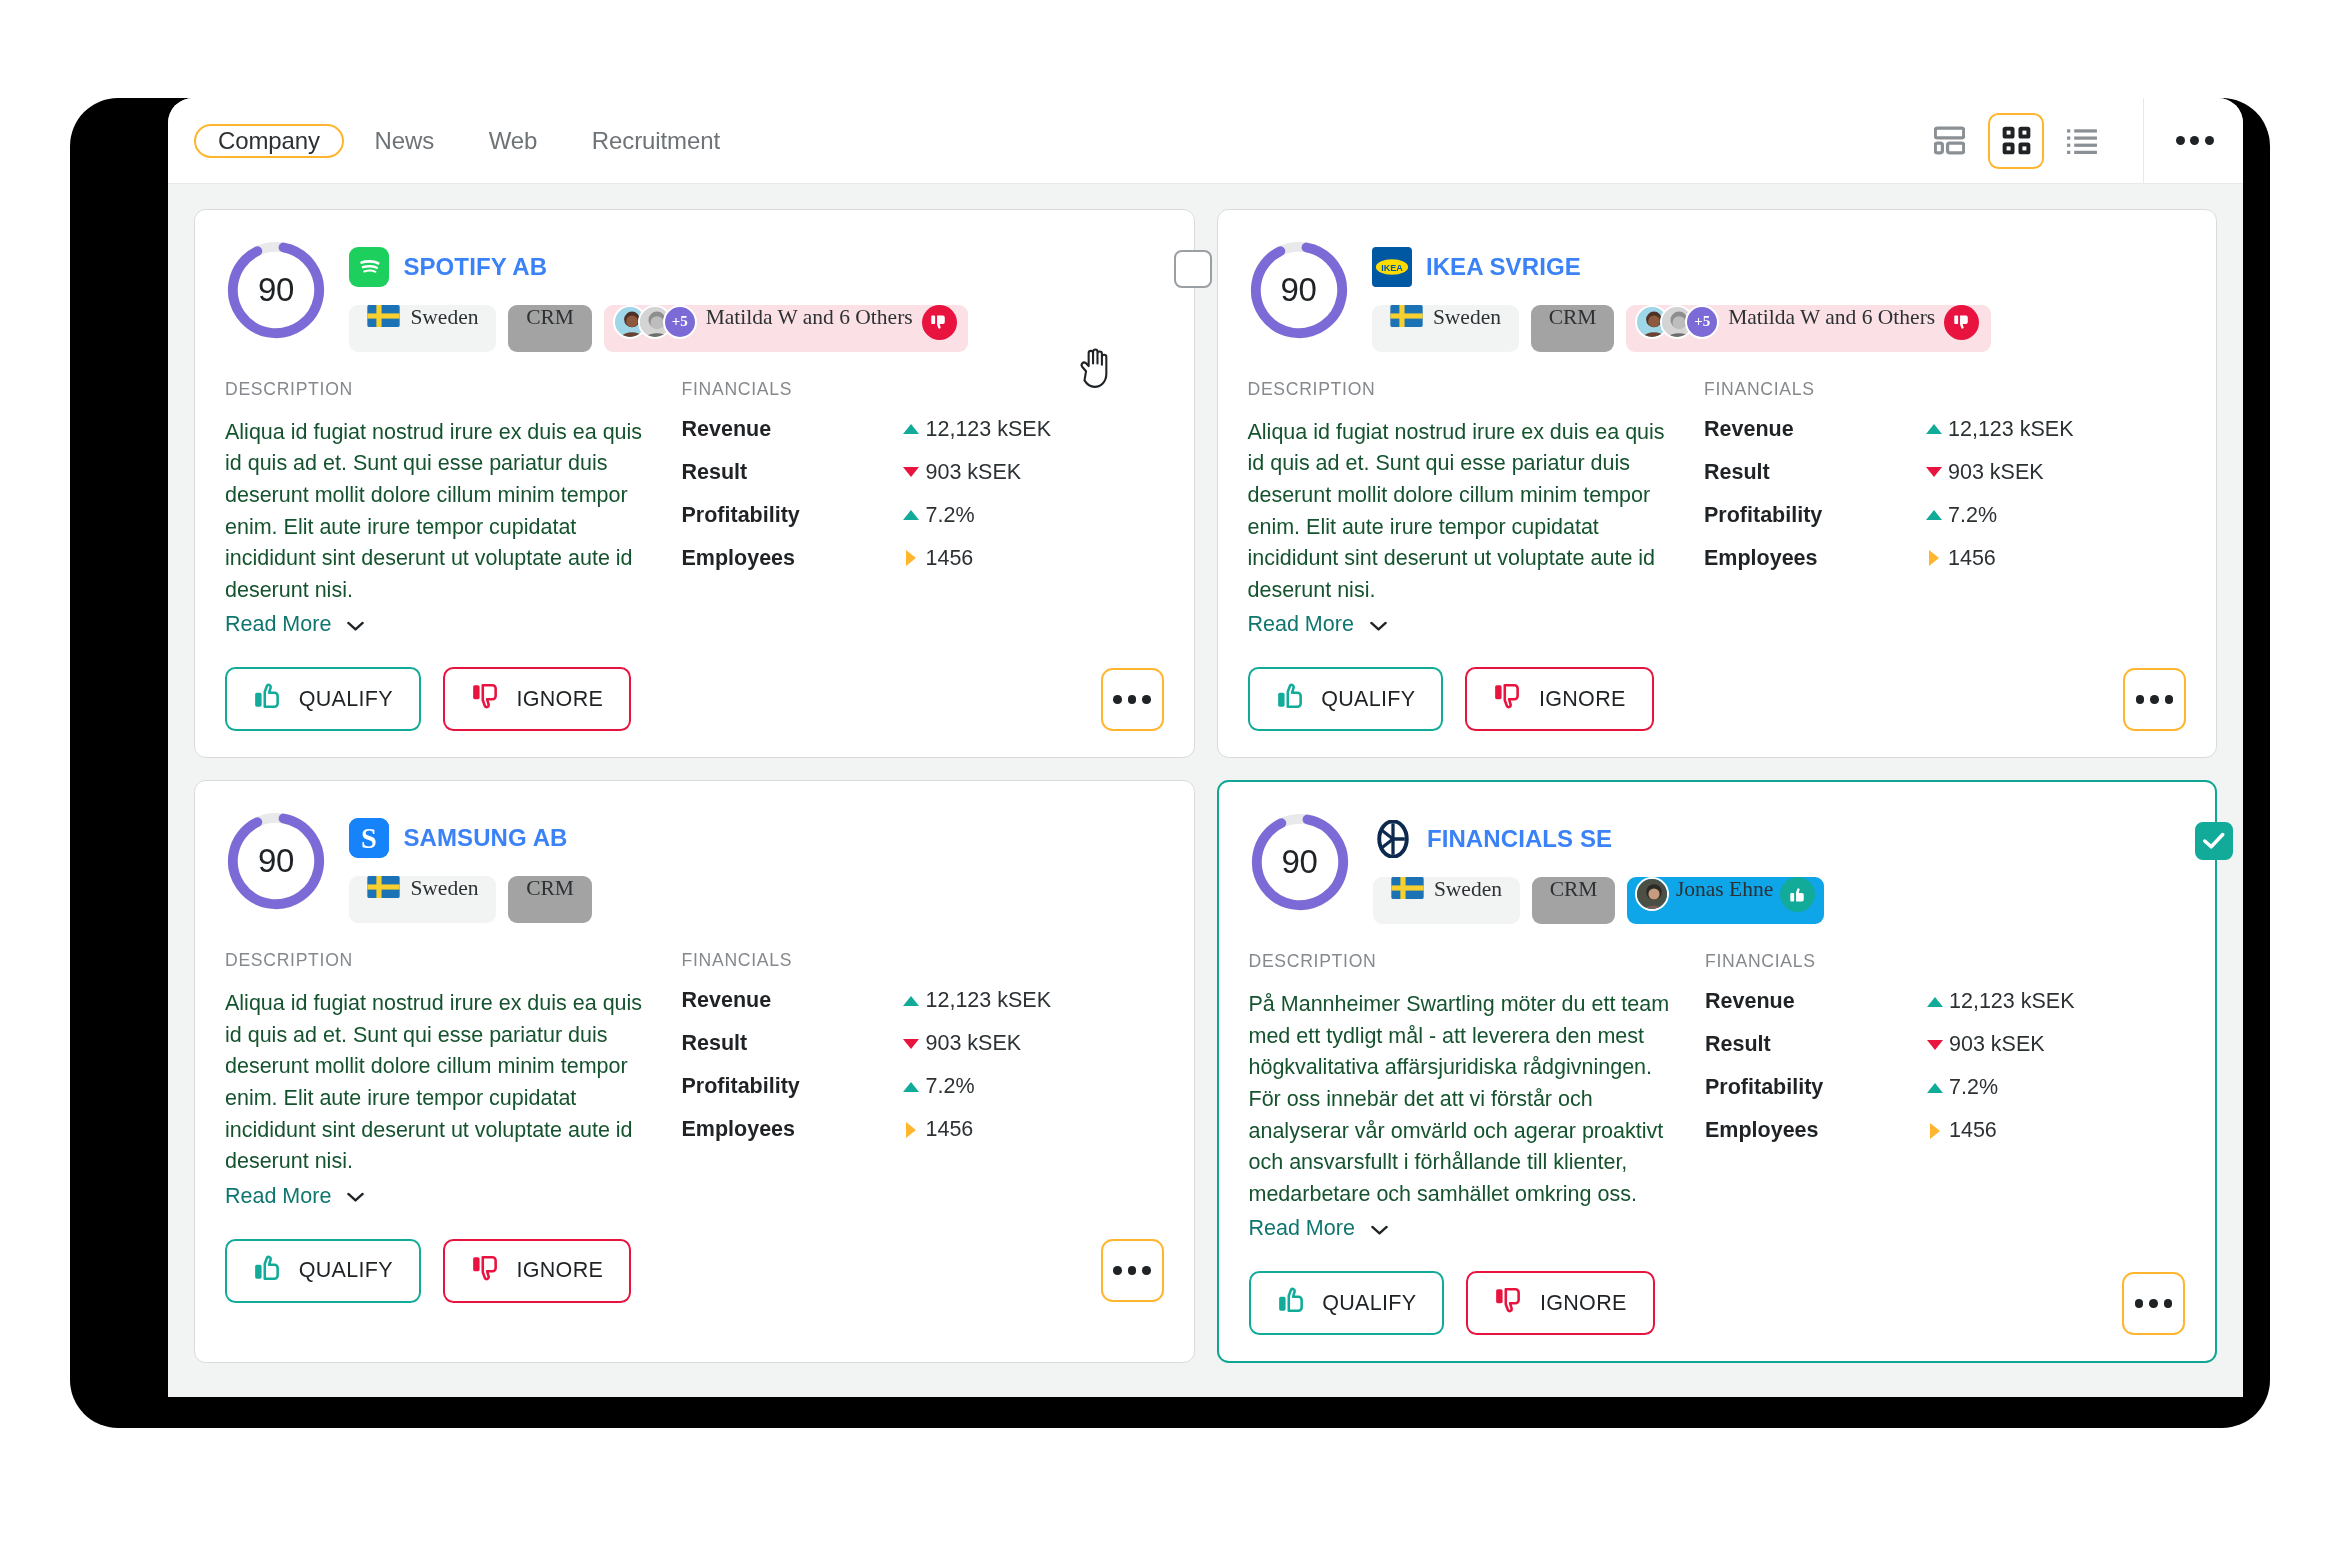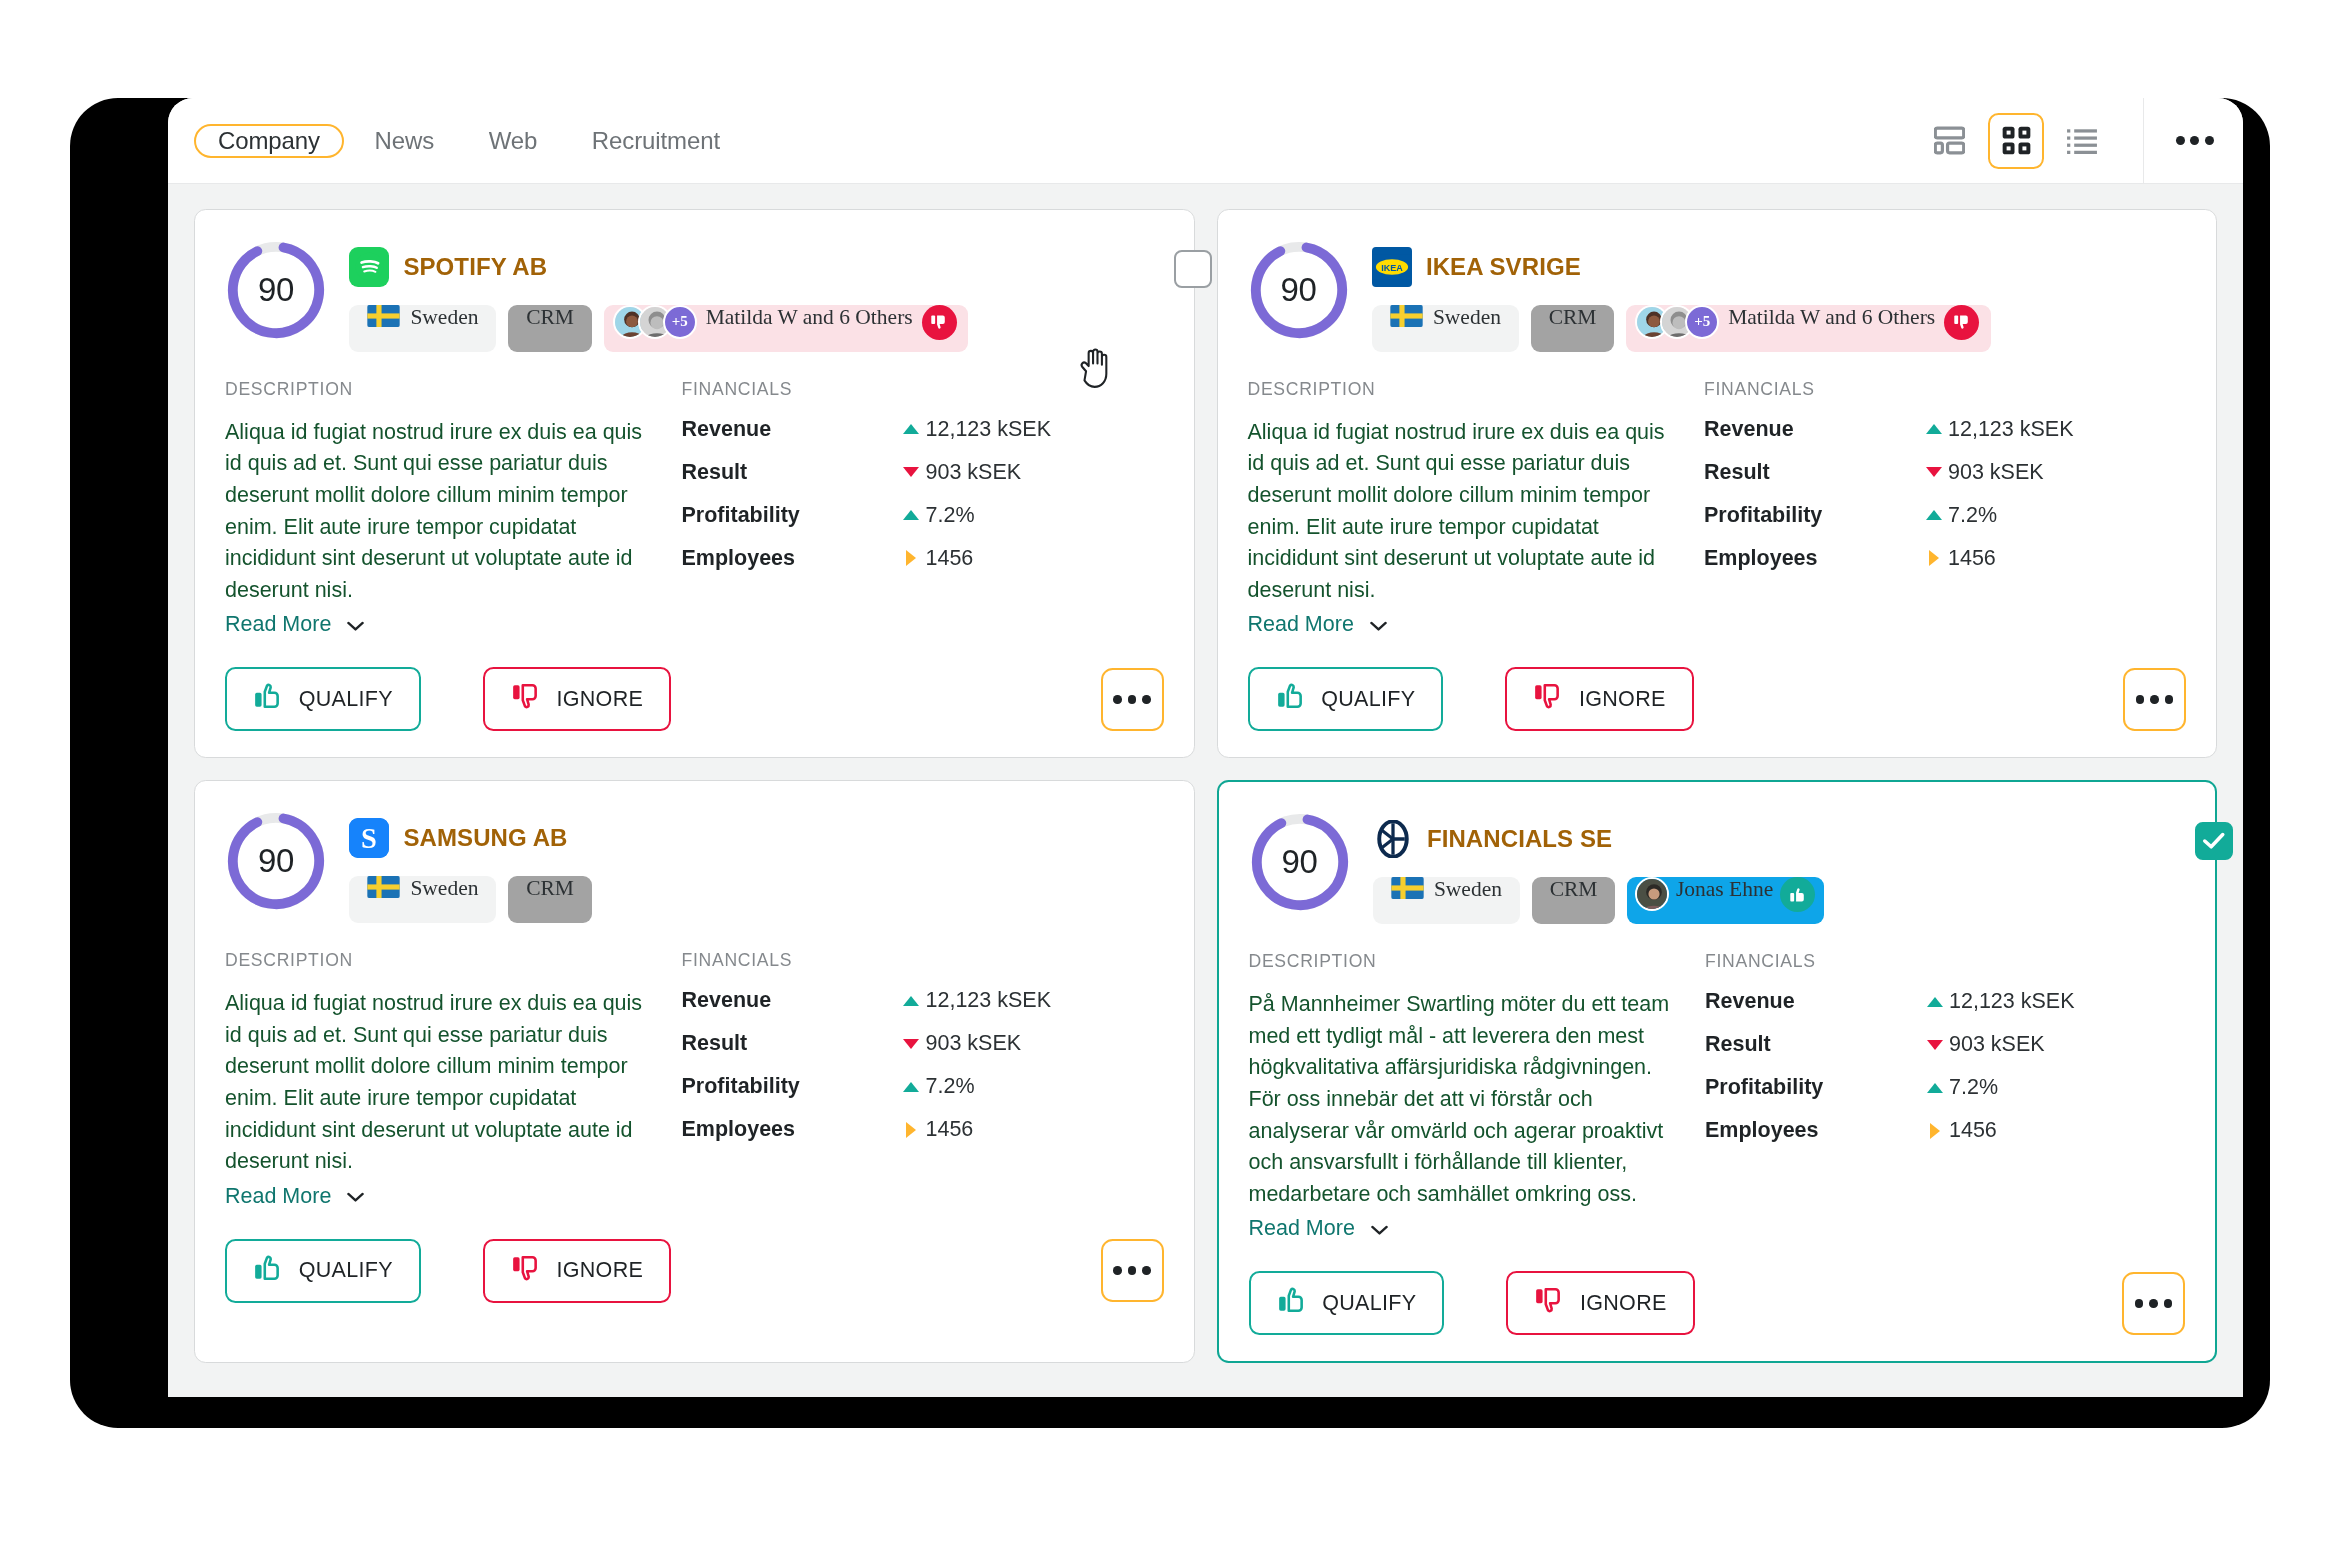--- a/index.html
+++ b/index.html
@@ -132,21 +132,21 @@
   .company-row { display: flex; align-items: center; gap: 14.4px; }
   .logo {
     width: 40px; height: 40px;
     border-radius: 9px;
     flex: 0 0 40px;
     display: flex; align-items: center; justify-content: center;
     overflow: hidden;
   }
   .company-name {
     font-size: 24px; font-weight: bold;
-    color: #a16207; letter-spacing: 0.1px;
+    color: #3b82f6; letter-spacing: 0.1px;
   }
   .chip-row { display: flex; align-items: center; gap: 11.7px; margin-top: 18px; flex-wrap: nowrap; }
   .chip {
     display: flex; align-items: flex-start; gap: 10.4px;
     height: 47px; padding: 0 18px;
     border-radius: 9px;
     font-size: 21.5px; color: #2c3134;
     white-space: nowrap;
     font-family: Liberation Serif, serif;
   }
@@ -205,21 +205,20 @@
   .fin-arrow { width: 29px; flex: 0 0 29px; display: flex; justify-content: center; }
   .fin-value { font-size: 21.5px; color: #2c3134; white-space: nowrap; }
   .tri-up { width:0;height:0;border-left:8.5px solid transparent;border-right:8.5px solid transparent;border-bottom:10.4px solid #12ab99; }
   .tri-down { width:0;height:0;border-left:8.5px solid transparent;border-right:8.5px solid transparent;border-top:10.4px solid #e8133f; }
   .tri-right { width:0;height:0;border-top:8.5px solid transparent;border-bottom:8.5px solid transparent;border-left:10.4px solid #ffb52e; }
 
   
   .card-foot {
     display: flex; align-items: center;
     margin-top: 30px;
-    gap: 40px;
   }
   .act {
     display: flex; align-items: center; gap: 15.7px;
     height: 64px; padding: 0 26px;
     border-radius: 10.4px;
     background: #fff;
     font-size: 21.5px; letter-spacing: 0.3px;
     color: #1f2326;
   }
   .act.qualify { border: 2px solid #12ab99; margin-right: 22px; }

